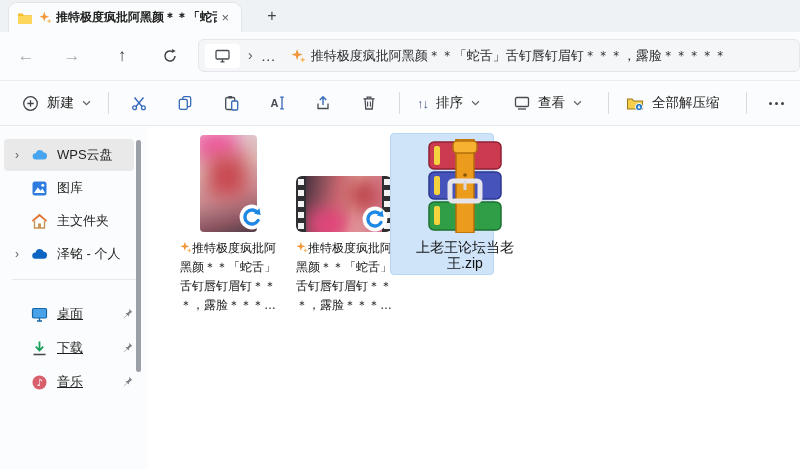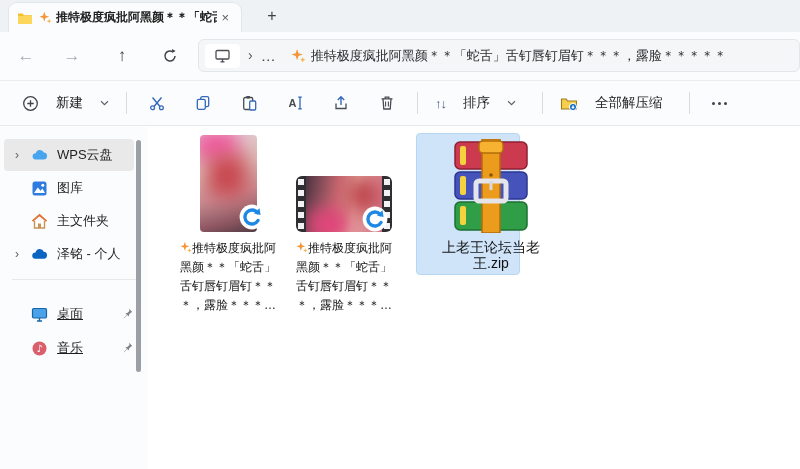--- a/index.html
+++ b/index.html
@@ -23,40 +23,40 @@
   .addr{position:absolute;left:198px;top:7px;right:0;height:33px;background:#f4f6f8;
         border:1px solid #e4e6e9;border-radius:6px;display:flex;align-items:center;
         padding:0 6px;box-sizing:border-box;overflow:hidden;}
   .addr-chip{display:flex;align-items:center;background:#fff;border-radius:4px;padding:5px 10px;margin-right:6px;}
   .addr-chev{font-size:14px;color:#55585c;margin:0 8px 2px 2px;}
   .addr-dots{font-size:15px;color:#3f4247;letter-spacing:1px;margin-right:14px;}
   .addr-text{font-size:13px;color:#2a2c2e;white-space:nowrap;margin-left:5px;}
   
   .toolbar{position:absolute;left:0;top:81px;right:0;height:45px;background:#fbfcfd;
            border-bottom:1px solid #e7e9eb;display:flex;align-items:center;padding-left:12px;box-sizing:border-box;}
-  .tbtn{height:34px;display:flex;align-items:center;gap:17px;padding:0 10px;border-radius:4px;font-size:13.5px;color:#1f1f1f;}
+  .tbtn{height:34px;display:flex;align-items:center;gap:8px;padding:0 10px;border-radius:4px;font-size:13.5px;color:#1f1f1f;}
   .ibtn{width:46px;height:34px;display:flex;align-items:center;justify-content:center;border-radius:4px;}
   .vsep{width:1px;height:22px;background:#d9dbdd;margin:0 7px;}
   .sorticon{font-size:13px;color:#40577e;letter-spacing:-1px;}
   .dots3{display:flex;gap:3px;} .dots3 i{width:3px;height:3px;border-radius:50%;background:#3f4247;}
   
   .sidebar{position:absolute;left:0;top:127px;bottom:0;width:148px;background:#fbfcfd;padding-top:12px;box-sizing:border-box;}
   .srow{height:32px;display:flex;align-items:center;padding-left:6px;margin:0 14px 1px 4px;border-radius:4px;}
   .srow.sel{background:#e9e9e9;}
   .chev{width:14px;font-size:12px;color:#5f6368;text-align:center;}
   .sic{width:17px;height:17px;margin-left:7px;flex:none;}
   .slabel{font-size:13px;color:#1f1f1f;margin-left:9px;white-space:nowrap;}
   .pin{margin-left:auto;width:12px;height:12px;flex:none;}
   .ssep{height:1px;background:#e8e8e8;margin:9px 12px 18px 12px;}
   .group2 .srow{margin-bottom:2px;text-decoration:underline;}
   .sb-scroll{position:absolute;left:136px;top:140px;width:5px;height:232px;background:#9aa0a6;border-radius:3px;}
   
   .content{position:absolute;left:150px;top:127px;right:0;bottom:0;background:#fff;}
   .file{position:absolute;top:6px;width:104px;display:flex;flex-direction:column;align-items:center;}
-  .f1{left:26px;} .f2{left:142px;} .f3{left:266px;padding-left:46px;}
+  .f1{left:26px;} .f2{left:142px;} .f3{left:240px;padding-left:46px;}
   .thumbwrap{height:99px;display:flex;align-items:flex-end;position:relative;}
   .pt{position:relative;width:57px;height:97px;border-radius:4px;overflow:hidden;
       background:linear-gradient(165deg,#e3cfd8 0%,#ddbab5 35%,#c98f94 60%,#8c5560 85%,#513c46 100%);}
   .pt::before{content:"";position:absolute;left:-5px;top:-5px;width:42px;height:30px;background:#ef5da0;filter:blur(9px);}
   .pt::after{content:"";position:absolute;left:8px;top:20px;width:38px;height:42px;background:#c8454e;filter:blur(10px);}
   .film{position:relative;width:96px;height:56px;background:#2e2e33;border-radius:6px;overflow:hidden;}
   .screen{position:absolute;left:10px;right:10px;top:0;bottom:0;overflow:hidden;
       background:linear-gradient(100deg,#4a3340 0%,#c96a73 40%,#e4a9a0 62%,#d2708a 100%);}
   .screen::before{content:"";position:absolute;left:2px;bottom:-6px;width:40px;height:28px;background:#e2447c;filter:blur(9px);}
   .screen::after{content:"";position:absolute;right:4px;top:4px;width:30px;height:30px;background:#b93a44;filter:blur(10px);}
@@ -178,20 +178,30 @@
       </svg>
     </div>
     <div class="vsep"></div>
     <div class="tbtn">
       <span class="sorticon">↑↓</span>
       <span>排序</span>
       <svg width="9" height="6" viewBox="0 0 10 7">
           <polyline points="1,1.5 5,5.5 9,1.5" fill="none" stroke="#5f6368" stroke-width="1.4"></polyline>
         </svg>
     </div>
+    <div class="tbtn" style="margin-left:14px;">
+      <svg width="16" height="14" viewBox="0 0 16 14">
+        <rect x="1.5" y="1.5" width="13" height="9" rx="1.3" fill="none" stroke="#474b52" stroke-width="1.3"></rect>
+        <path d="M4 13 h8" stroke="#474b52" stroke-width="1.3"></path>
+      </svg>
+      <span>查看</span>
+      <svg width="9" height="6" viewBox="0 0 10 7">
+          <polyline points="1,1.5 5,5.5 9,1.5" fill="none" stroke="#5f6368" stroke-width="1.4"></polyline>
+        </svg>
+    </div>
     <div class="vsep" style="margin-left:16px;"></div>
     <div class="tbtn">
       <svg width="18" height="16" viewBox="0 0 18 16">
         <path d="M1.5 4 h4.6 l1.5 2 H16.5 v8 H1.5 Z" fill="#f7cf4a" stroke="#9c7a1e" stroke-width="1.1"></path>
         <circle cx="13" cy="12" r="3.6" fill="#0f6cbd" stroke="#fff" stroke-width="1"></circle>
         <path d="M13 10.3 v2.6 M11.7 11.8 13 13.1 14.3 11.8" fill="none" stroke="#fff" stroke-width="1.1"></path>
       </svg>
       <span>全部解压缩</span>
     </div>
     <div class="vsep" style="margin-left:16px;"></div>
@@ -239,20 +249,31 @@
     </div>
     <div class="ssep"></div>
     <div class="group2">
       <div class="srow">
         <span class="chev"></span>
         <svg class="sic" viewBox="0 0 17 17">
           <rect x="1.5" y="2.5" width="14" height="9.5" rx="1.2" fill="#4aa3e8" stroke="#1565a7" stroke-width="1.2"></rect>
           <path d="M6 15 h5 M8.5 12 v3" stroke="#1565a7" stroke-width="1.4" fill="none"></path>
         </svg>
         <span class="slabel">桌面</span>
+        <svg class="pin" viewBox="0 0 14 14">
+            <path d="M8.2 1 12 4.8 10.6 5.3 8.2 7.7 8 10 6.2 8.2 3 11.4 1.8 12.2 2.6 11 5.8 7.8 4 6 6.3 5.8 8.7 3.4Z" fill="#7d8288"></path>
+          </svg>
+      </div>
+      <div class="srow">
+        <span class="chev"></span>
+        <svg class="sic" viewBox="0 0 17 17">
+          <path d="M8.5 1.5 v8.5 M4.8 6.7 8.5 10.4 12.2 6.7" fill="none" stroke="#18a05b" stroke-width="1.8"></path>
+          <path d="M2.5 14.5 h12" stroke="#474b52" stroke-width="1.6"></path>
+        </svg>
+        <span class="slabel">下载</span>
         <svg class="pin" viewBox="0 0 14 14">
             <path d="M8.2 1 12 4.8 10.6 5.3 8.2 7.7 8 10 6.2 8.2 3 11.4 1.8 12.2 2.6 11 5.8 7.8 4 6 6.3 5.8 8.7 3.4Z" fill="#7d8288"></path>
           </svg>
       </div>
       <div class="srow">
         <span class="chev"></span>
         <svg class="sic" viewBox="0 0 17 17">
           <circle cx="8.5" cy="8.5" r="7" fill="#d95f6d"></circle>
           <text x="5.4" y="12" font-size="10" fill="#fff" font-family="DejaVu Sans, sans-serif">♪</text>
         </svg>

